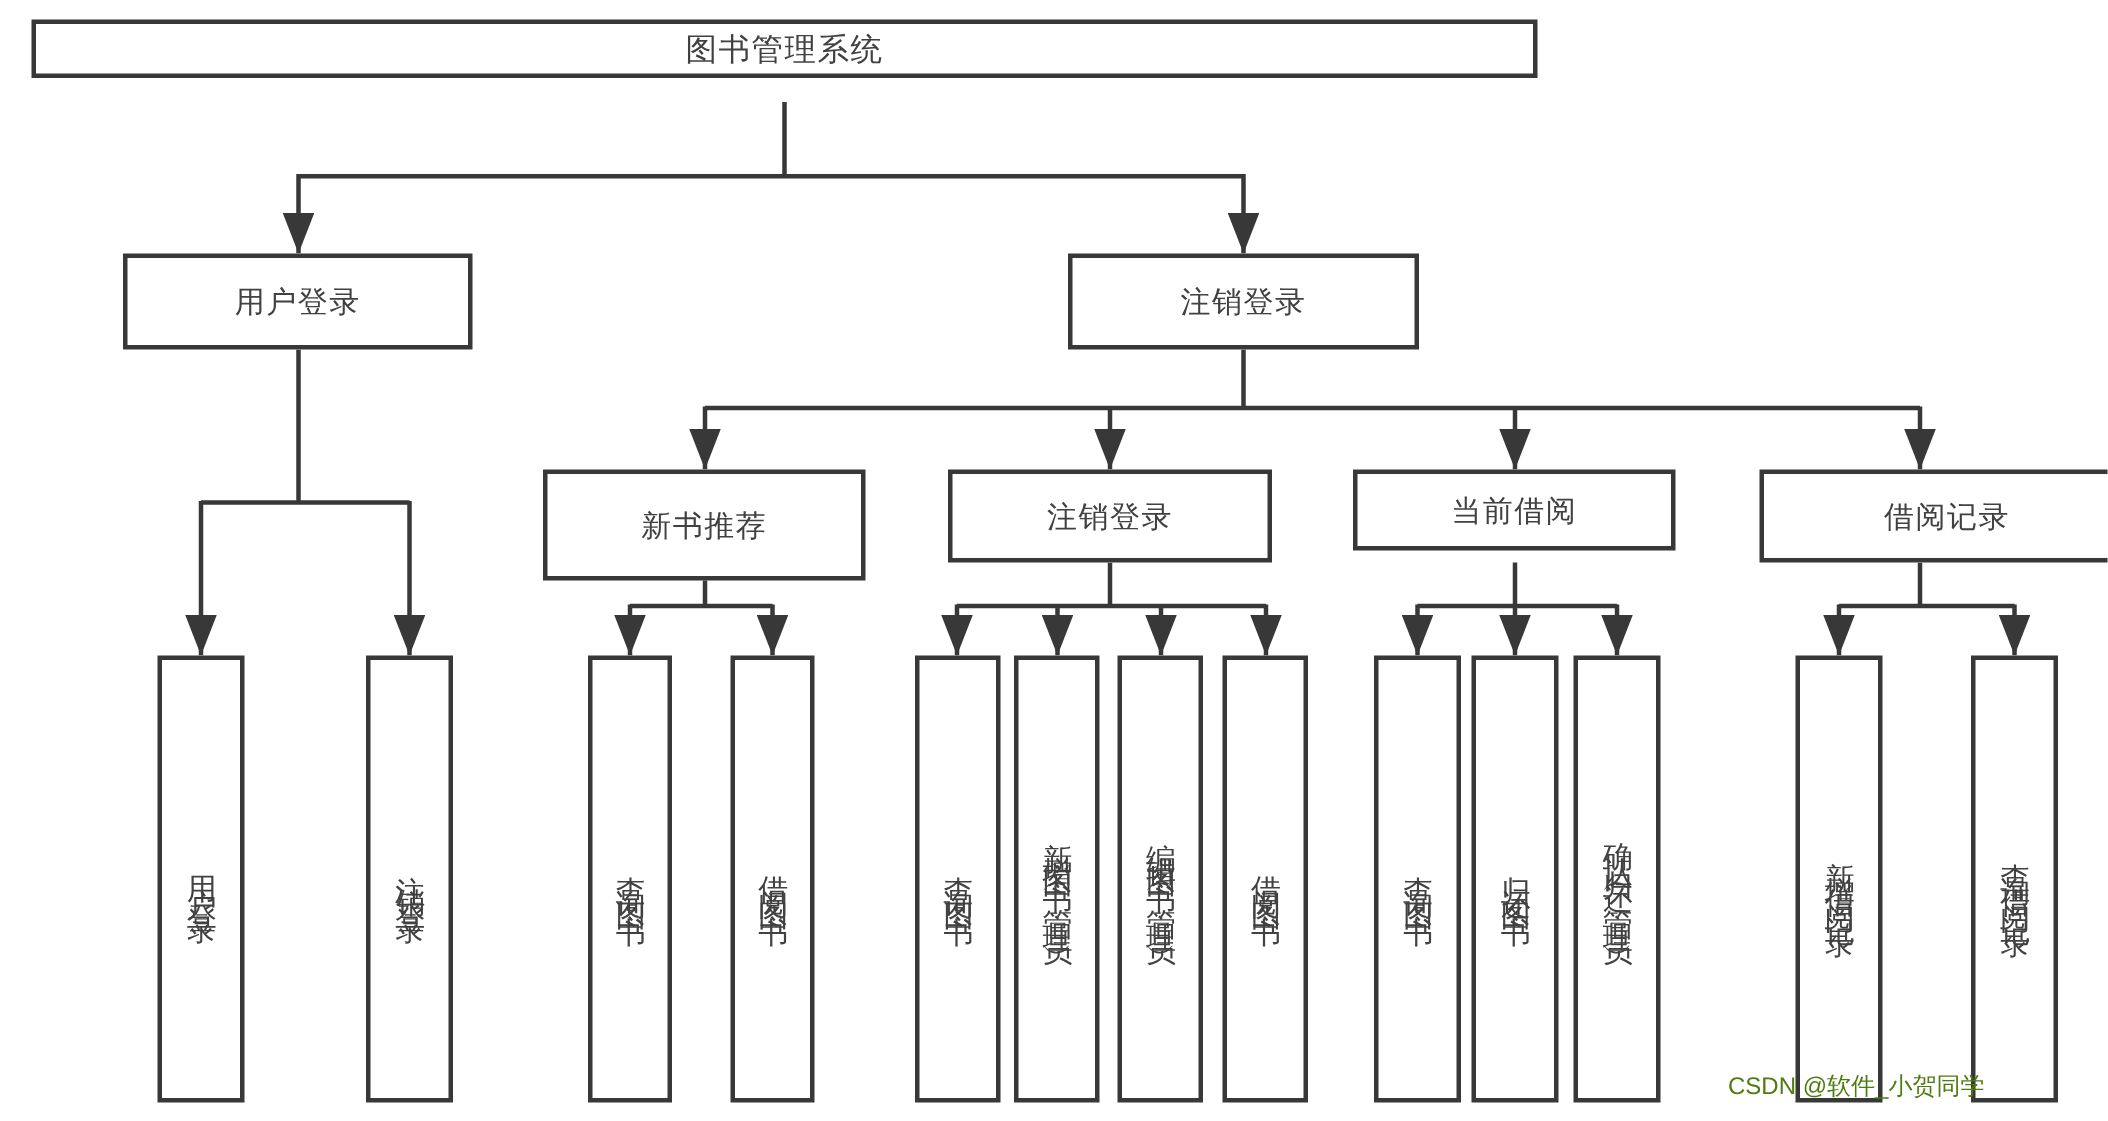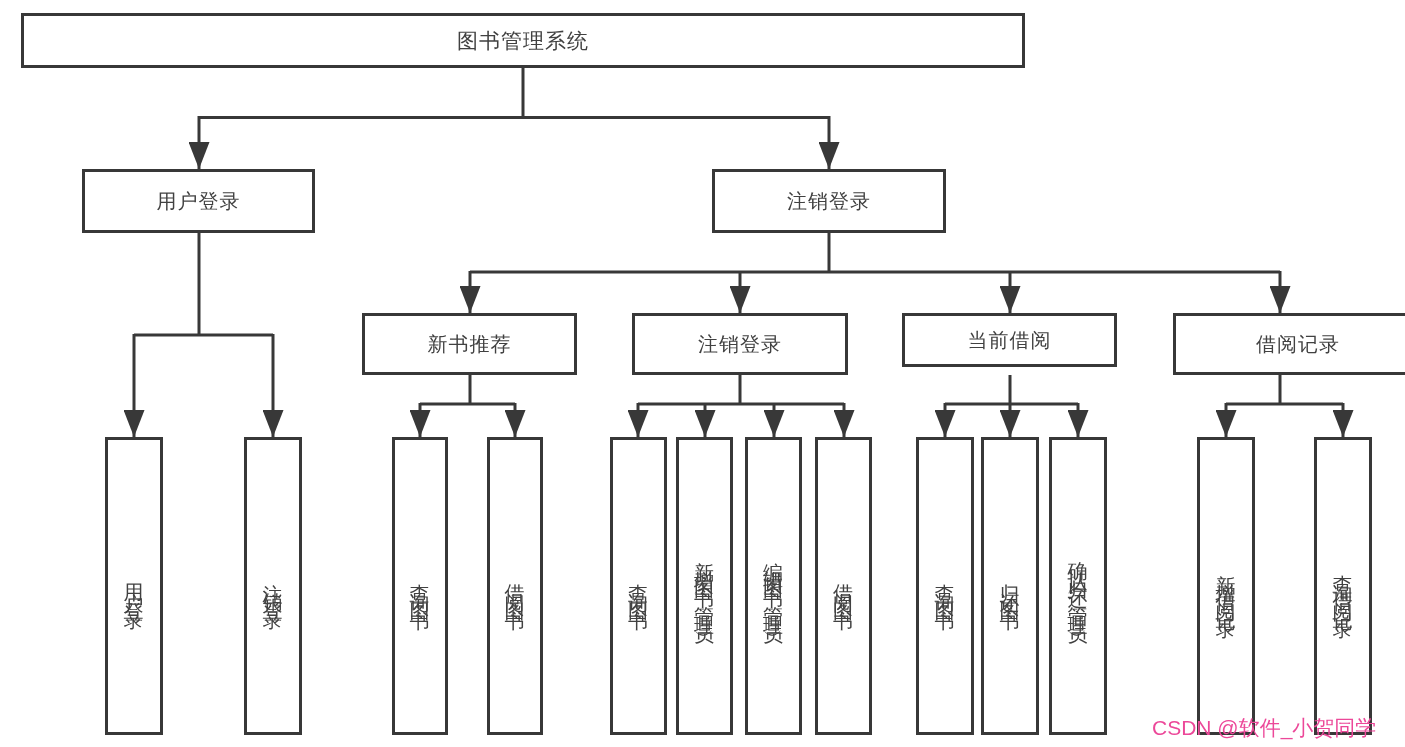--- a/index.html
+++ b/index.html
@@ -16,21 +16,21 @@
   }
   .h span{font-size:20px;letter-spacing:1px;white-space:nowrap;}
   .root span{font-size:21px;}
   .v span{
     writing-mode:vertical-rl;text-orientation:mixed;
     font-size:20px;letter-spacing:9px;line-height:1;
     flex-shrink:0;white-space:nowrap;
   }
   #watermark{
     position:absolute;left:1152px;top:714px;width:252px;
-    font-size:21px;color:#ec4899;white-space:nowrap;
+    font-size:16px;color:#4d7c0f;white-space:nowrap;
   }
 </style>
 </head>
 <body>
 
 <svg id="connectors" width="1405" height="747" viewBox="0 0 1405 747">
   <defs>
     <marker id="arw" viewBox="0 0 9 7" refX="9" refY="3.5" markerWidth="9" markerHeight="7" orient="auto">
       <path d="M0,0 L9,3.5 L0,7 Z" fill="#383838"></path>
     </marker>
@@ -65,32 +65,32 @@
     <line x1="945" y1="403" x2="945" y2="437" marker-end="url(#arw)"></line>
     <line x1="1010" y1="403" x2="1010" y2="437" marker-end="url(#arw)"></line>
     <line x1="1078" y1="403" x2="1078" y2="437" marker-end="url(#arw)"></line>
 
     <path d="M1280,375 V404 M1226,404 H1343"></path>
     <line x1="1226" y1="403" x2="1226" y2="437" marker-end="url(#arw)"></line>
     <line x1="1343" y1="403" x2="1343" y2="437" marker-end="url(#arw)"></line>
   </g>
 </svg>
 
-<div class="box h root" style="left:21px;top:13px;width:1004px;height:55px">
+<div class="box h root" style="left:21px;top:13px;width:1004px;height:39px">
   <span>图书管理系统</span>
 </div>
 
 <div class="box h" style="left:82px;top:169px;width:233px;height:64px">
   <span>用户登录</span>
 </div>
 <div class="box h" style="left:712px;top:169px;width:234px;height:64px">
   <span>注销登录</span>
 </div>
 
-<div class="box h" style="left:362px;top:313px;width:215px;height:62px">
+<div class="box h" style="left:362px;top:313px;width:215px;height:74px">
   <span>新书推荐</span>
 </div>
 <div class="box h" style="left:632px;top:313px;width:216px;height:62px">
   <span>注销登录</span>
 </div>
 <div class="box h" style="left:902px;top:313px;width:215px;height:54px">
   <span>当前借阅</span>
 </div>
 <div class="box h" style="left:1173px;top:313px;width:250px;height:62px">
   <span>借阅记录</span>

